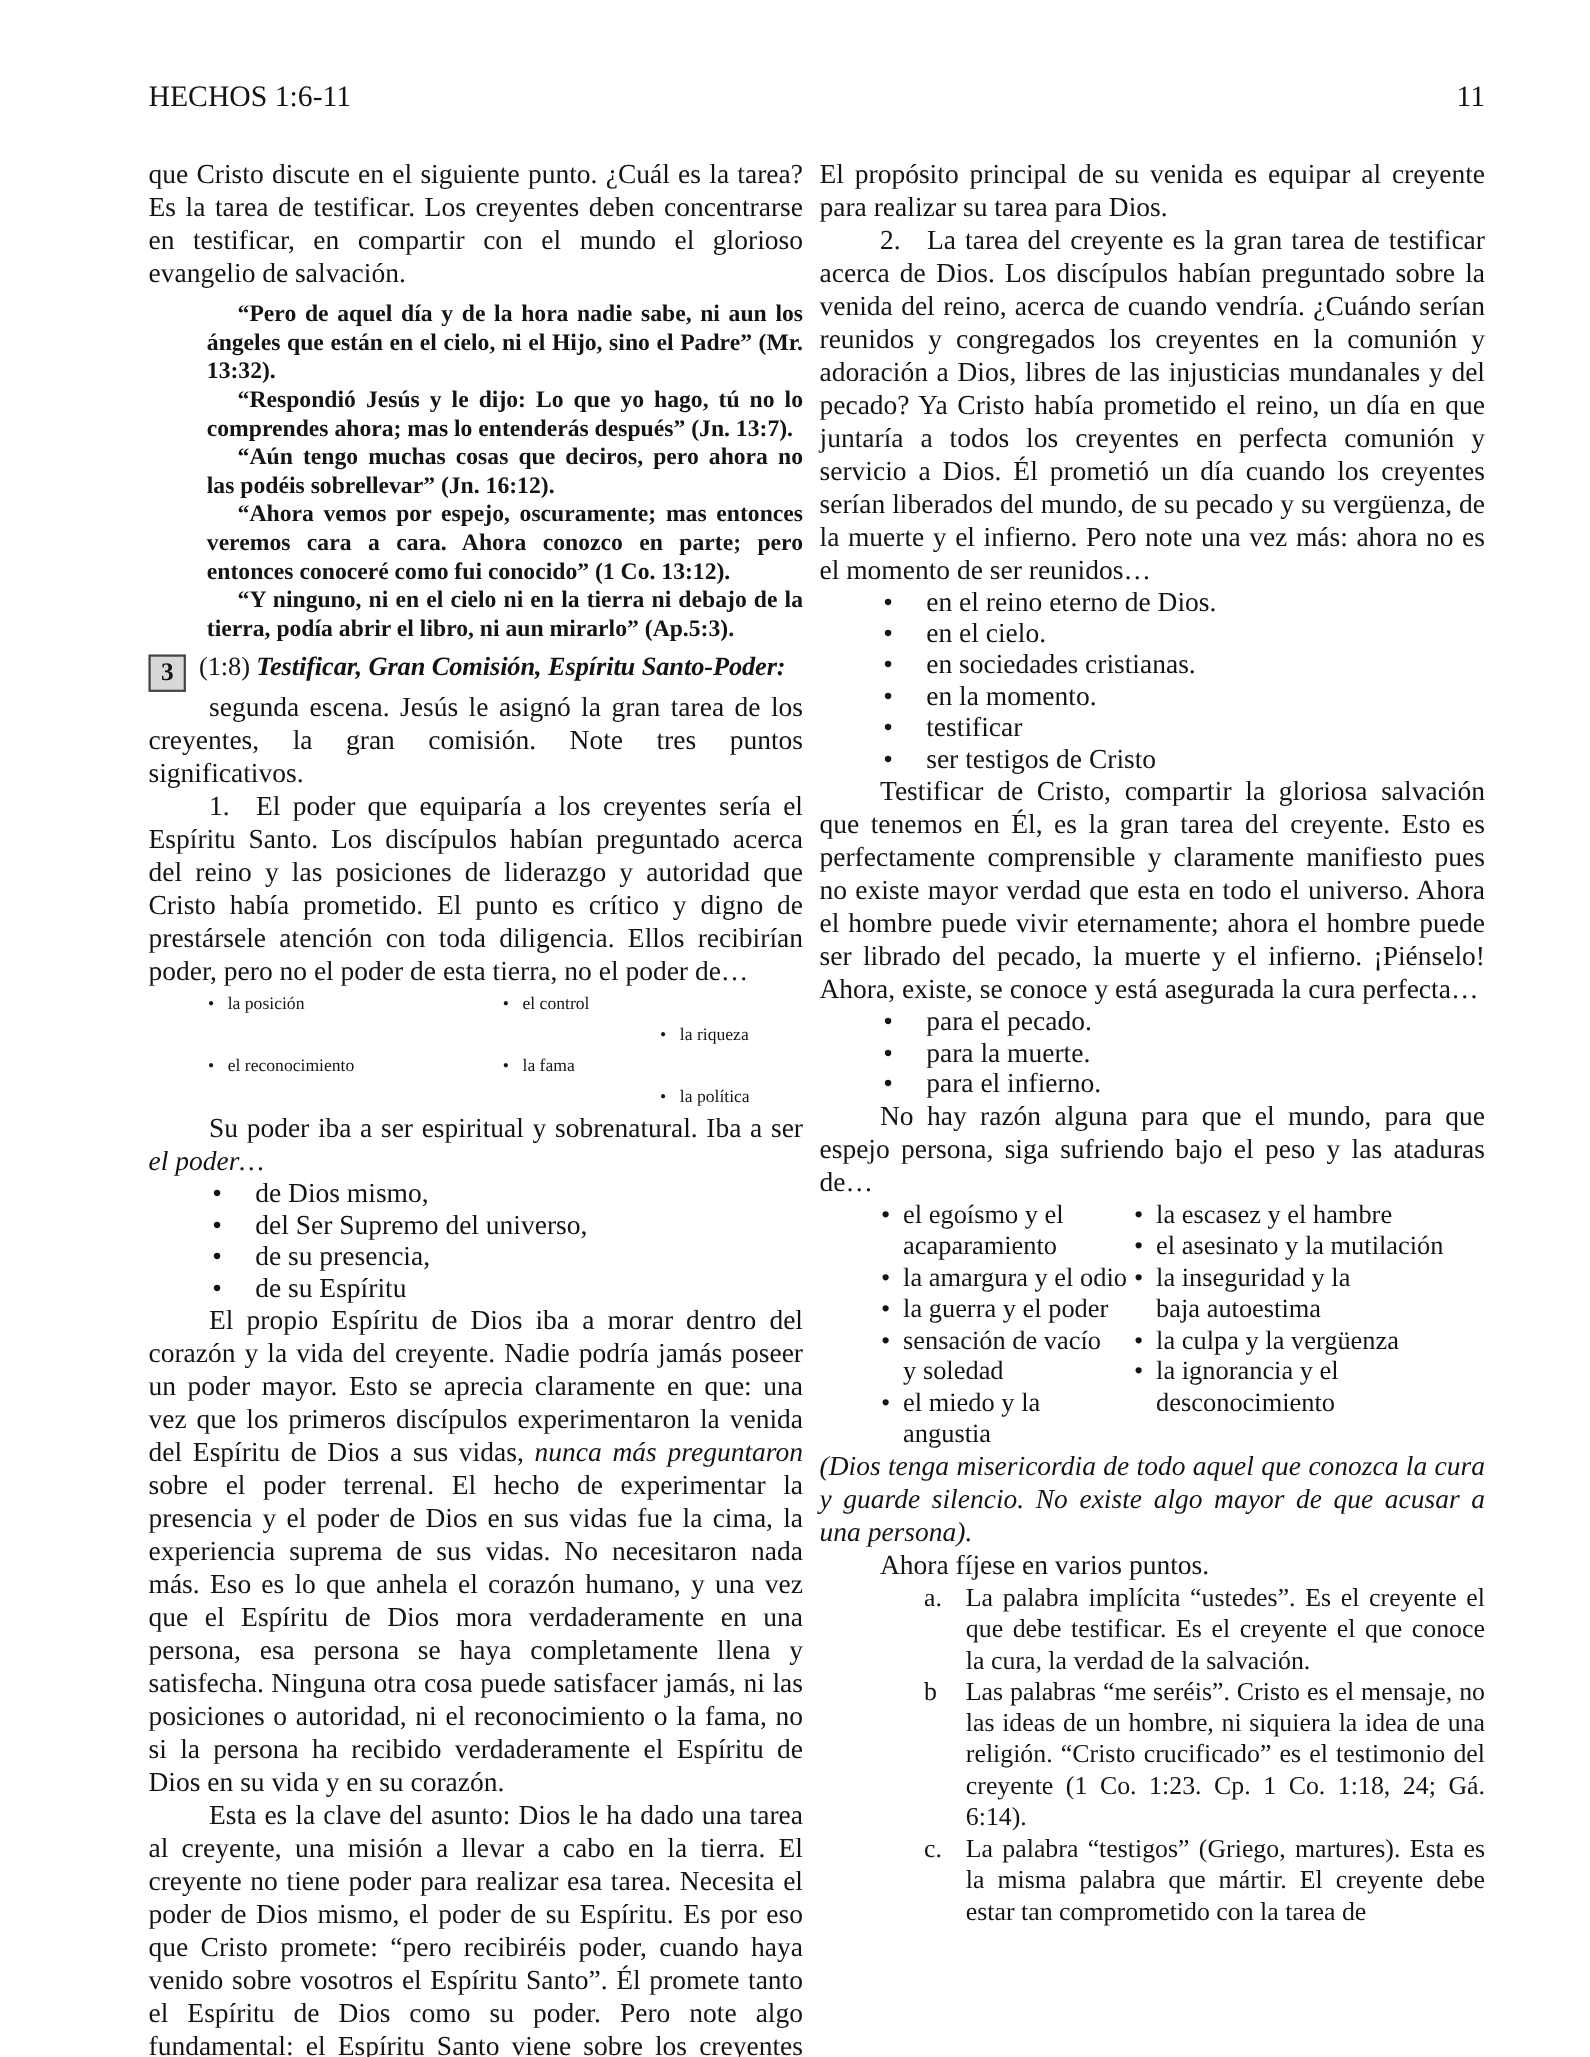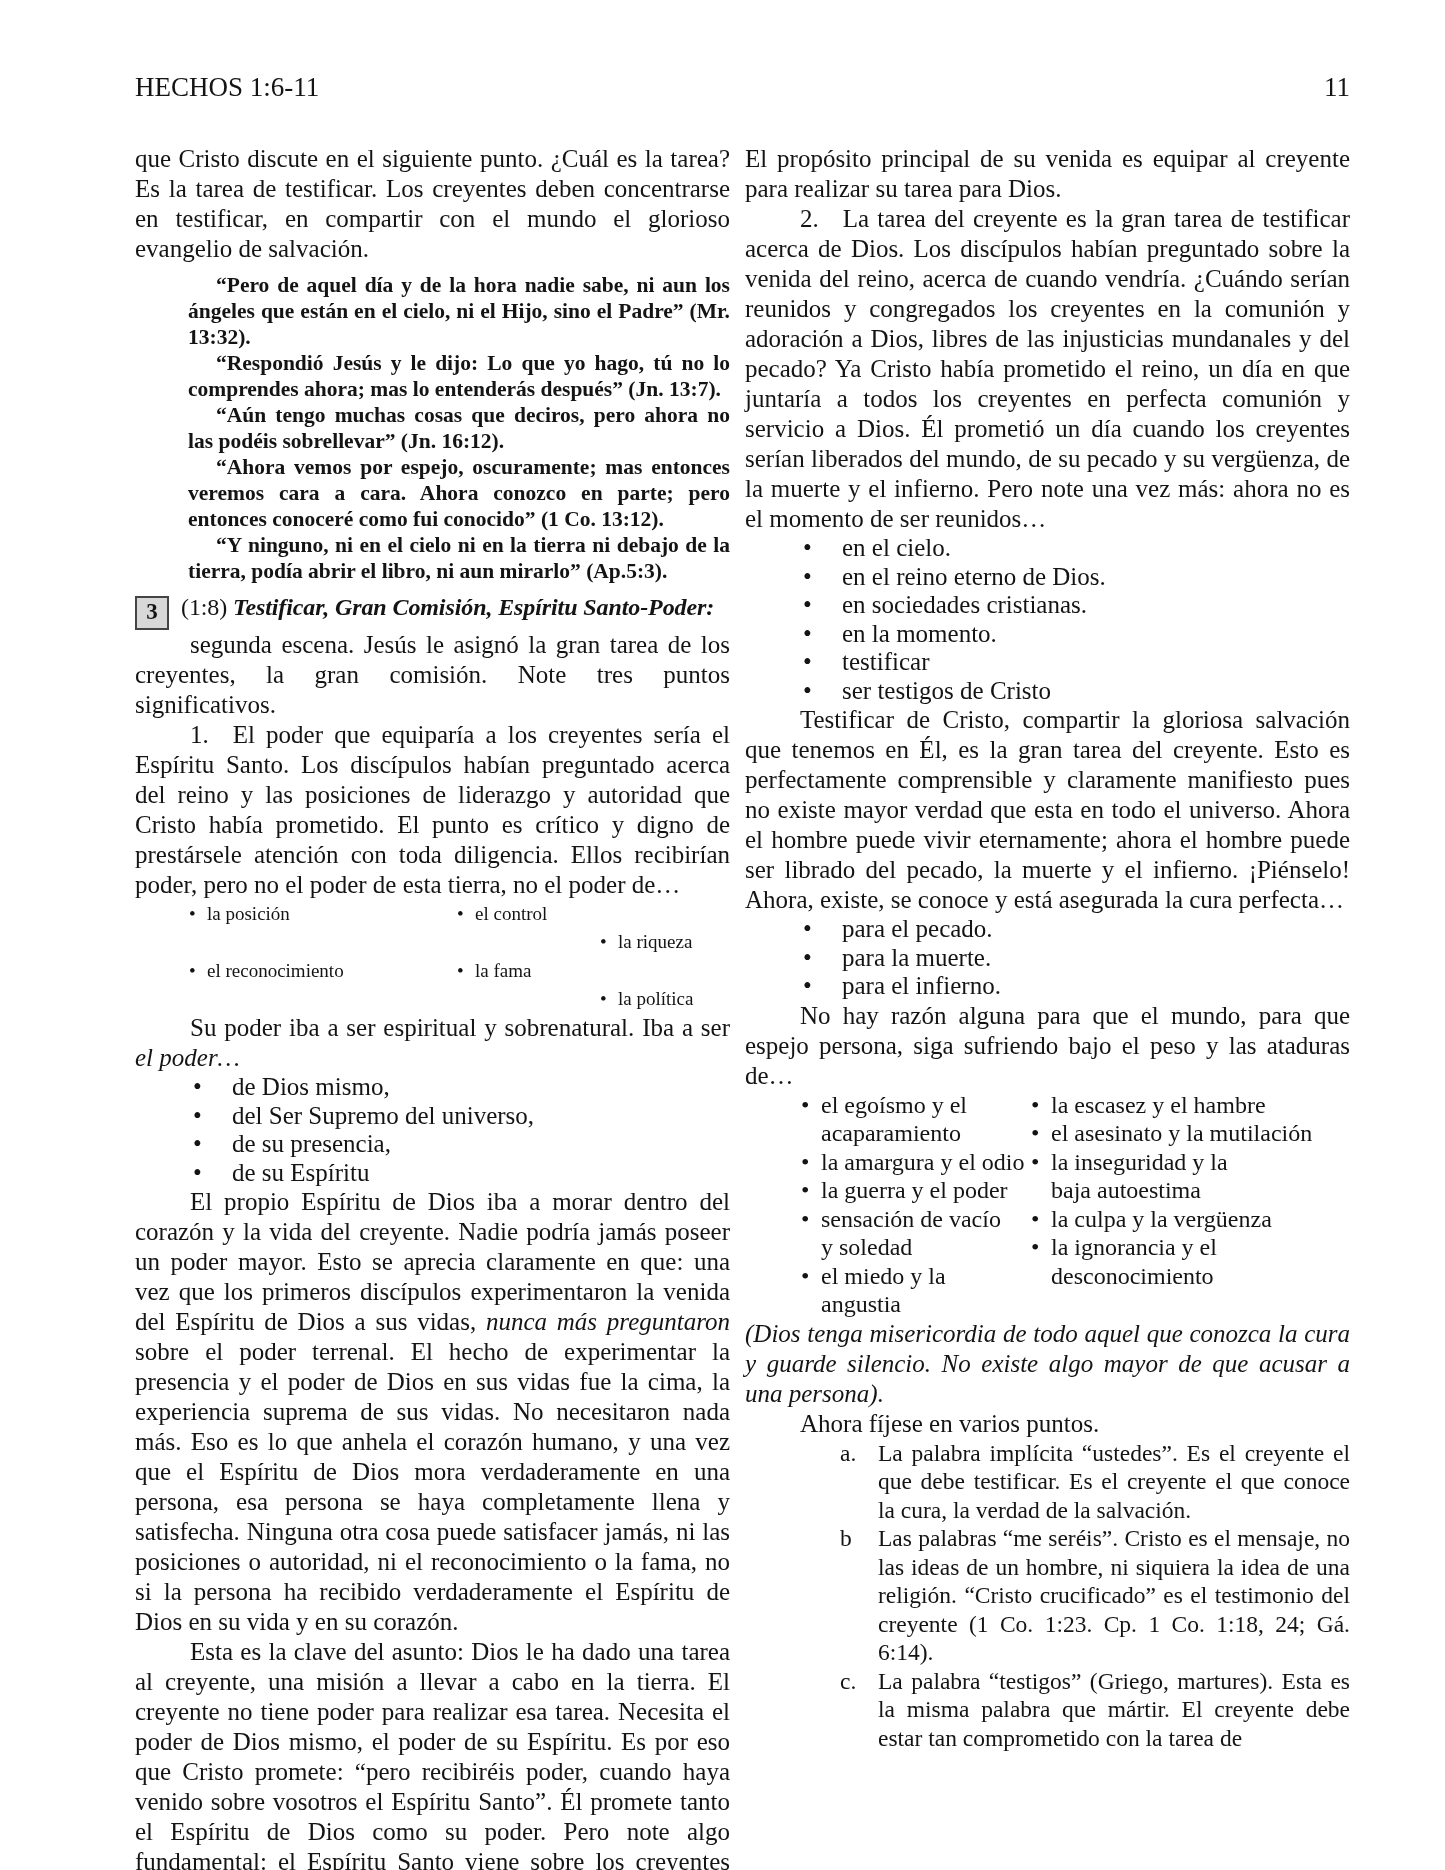--- a/index.html
+++ b/index.html
@@ -23,21 +23,21 @@
     display:inline-block; width:30px; height:30px; line-height:28px;
     text-align:center; background:#d8d8d8; border:2px solid #444444;
     font-weight:bold; font-size:23px; margin-right:12px; vertical-align:-4px;
   }
   .bi { font-weight:bold; font-style:italic; }
   .pt-num { margin-right:24px; }
   ul { list-style:none; margin:0; padding:0; }
   .blist { line-height:28.5px; }
   .blist li { position:relative; padding-left:97px; text-align:left; }
   .blist li::before { content:"\2022"; position:absolute; left:58px; }
-  .grid3 { display:flex; line-height:28.5px; font-size:19px; }
+  .grid3 { display:flex; line-height:28.5px; font-size:16px; }
   .grid3 .cell { position:relative; text-align:left; white-space:nowrap; }
   .grid3 .c1 { width:250px; padding-left:72px; }
   .grid3 .c1::before { content:"\2022"; position:absolute; left:54px; }
   .grid3 .c2 { width:125px; padding-left:18px; }
   .grid3 .c2::before { content:"\2022"; position:absolute; left:0; }
   .grid3 .c3 { flex:1; padding-left:18px;margin-top:28px; }
   .grid3 .c3::before { content:"\2022"; position:absolute; left:0; }
   .bgrid { display:flex; font-size:24px; line-height:28.5px; }
   .bgrid ul { }
   .bgrid li { position:relative; text-align:left; white-space:pre-line; }
@@ -106,22 +106,22 @@
 
       <p class="ind"><span>Esta es la clave del asunto: Dios le ha dado una tarea al creyente, una misión a llevar a cabo en la tierra. El creyente no tiene poder para realizar esa tarea. Necesita el poder de Dios mismo, el poder de su Espíritu. Es por eso que Cristo promete: “pero recibiréis poder, cuando haya venido sobre vosotros el Espíritu Santo”. Él promete tanto el Espíritu de Dios como su poder. Pero note algo fundamental: el Espíritu Santo viene sobre los creyentes como un </span><span class="ital">poder que capacita.</span></p>
     </div>
 
     <div class="col right">
       <p>El propósito principal de su venida es equipar al creyente para realizar su tarea para Dios.</p>
 
       <p class="ind"><span class="pt-num">2.</span><span>La tarea del creyente es la gran tarea de testificar acerca de Dios. Los discípulos habían preguntado sobre la venida del reino, acerca de cuando vendría. ¿Cuándo serían reunidos y congregados los creyentes en la comunión y adoración a Dios, libres de las injusticias mundanales y del pecado? Ya Cristo había prometido el reino, un día en que juntaría a todos los creyentes en perfecta comunión y servicio a Dios. Él prometió un día cuando los creyentes serían liberados del mundo, de su pecado y su vergüenza, de la muerte y el infierno. Pero note una vez más: ahora no es el momento de ser reunidos…</span></p>
 
       <ul class="blist">
+        <li>en el reino eterno de Dios.</li>
         <li>en el cielo.</li>
-        <li>en el reino eterno de Dios.</li>
         <li>en sociedades cristianas.</li>
         <li>en la momento.</li>
       </ul>
 
 
       <ul class="blist">
         <li>testificar</li>
         <li>ser testigos de Cristo</li>
       </ul>
 

